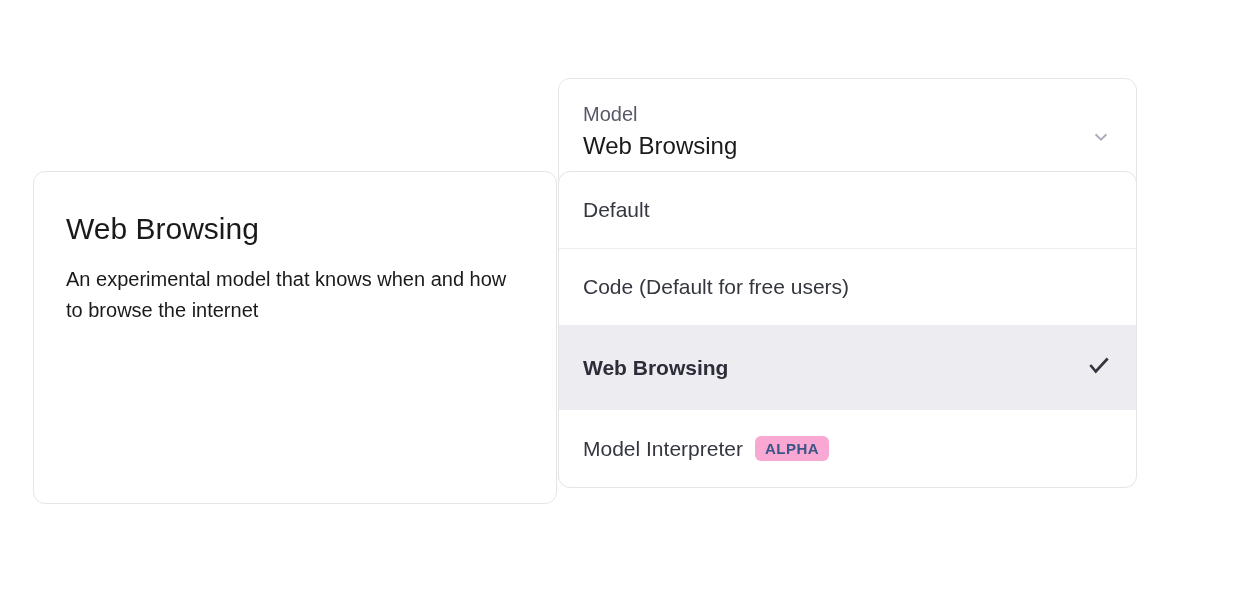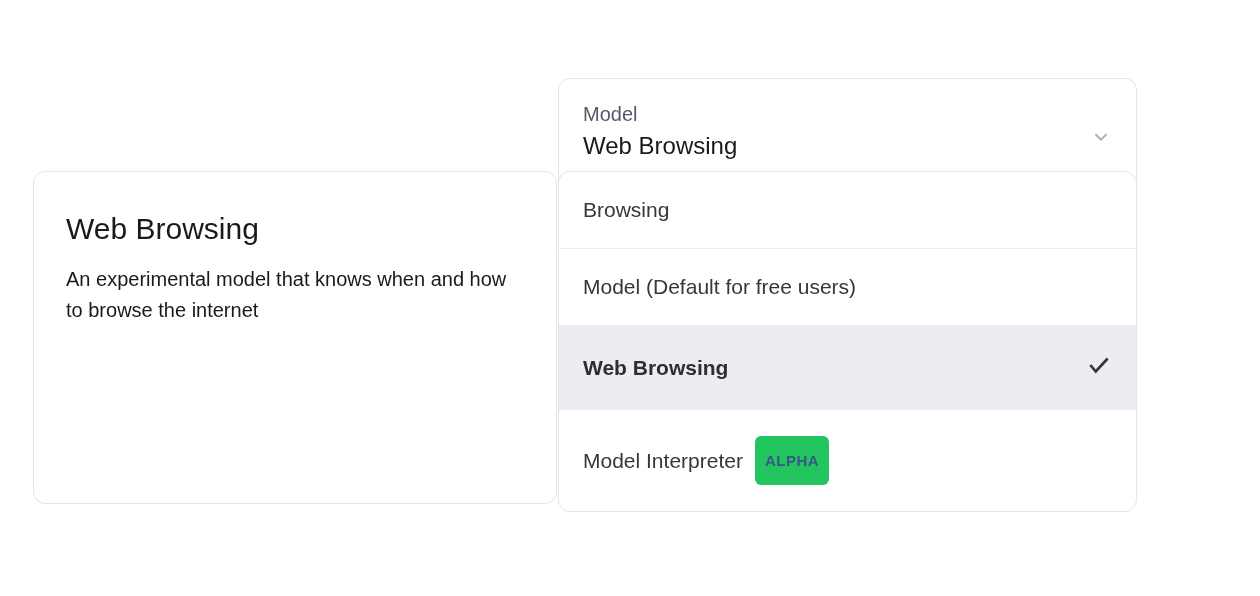--- a/index.html
+++ b/index.html
@@ -114,25 +114,25 @@
       stroke: #353740;
       stroke-width: 2.5;
       fill: none;
     }
     .item-left {
       display: flex;
       align-items: center;
       gap: 12px;
     }
     .badge {
-      background: #22c55e;
+      background: #f9a8d4;
       color: #3b5586;
       font-size: 15px;
       font-weight: 700;
-      padding: 16px 10px;
+      padding: 4px 10px;
       border-radius: 6px;
       letter-spacing: 0.5px;
     }
   </style>
 </head>
 <body>
 
 <div class="container">
 
   <div class="model-select">
@@ -147,27 +147,27 @@
 
   <div class="info-card">
     <div class="info-title">Web Browsing</div>
     <div class="info-desc">An experimental model that knows when and how to browse the internet</div>
   </div>
 
   <div class="dropdown">
 
     <div class="dropdown-item">
       <div class="item-left">
-        <span>Browsing</span>
+        <span>Default</span>
       </div>
     </div>
 
     <div class="dropdown-item">
       <div class="item-left">
-        <span>Model (Default for free users)</span>
+        <span>Code (Default for free users)</span>
       </div>
     </div>
 
     <div class="dropdown-item selected">
       <div class="item-left">
         <span>Web Browsing</span>
       </div>
       <span class="checkmark">
         <svg viewBox="0 0 24 24">
             <polyline points="4 12 9 18 20 6"></polyline>

